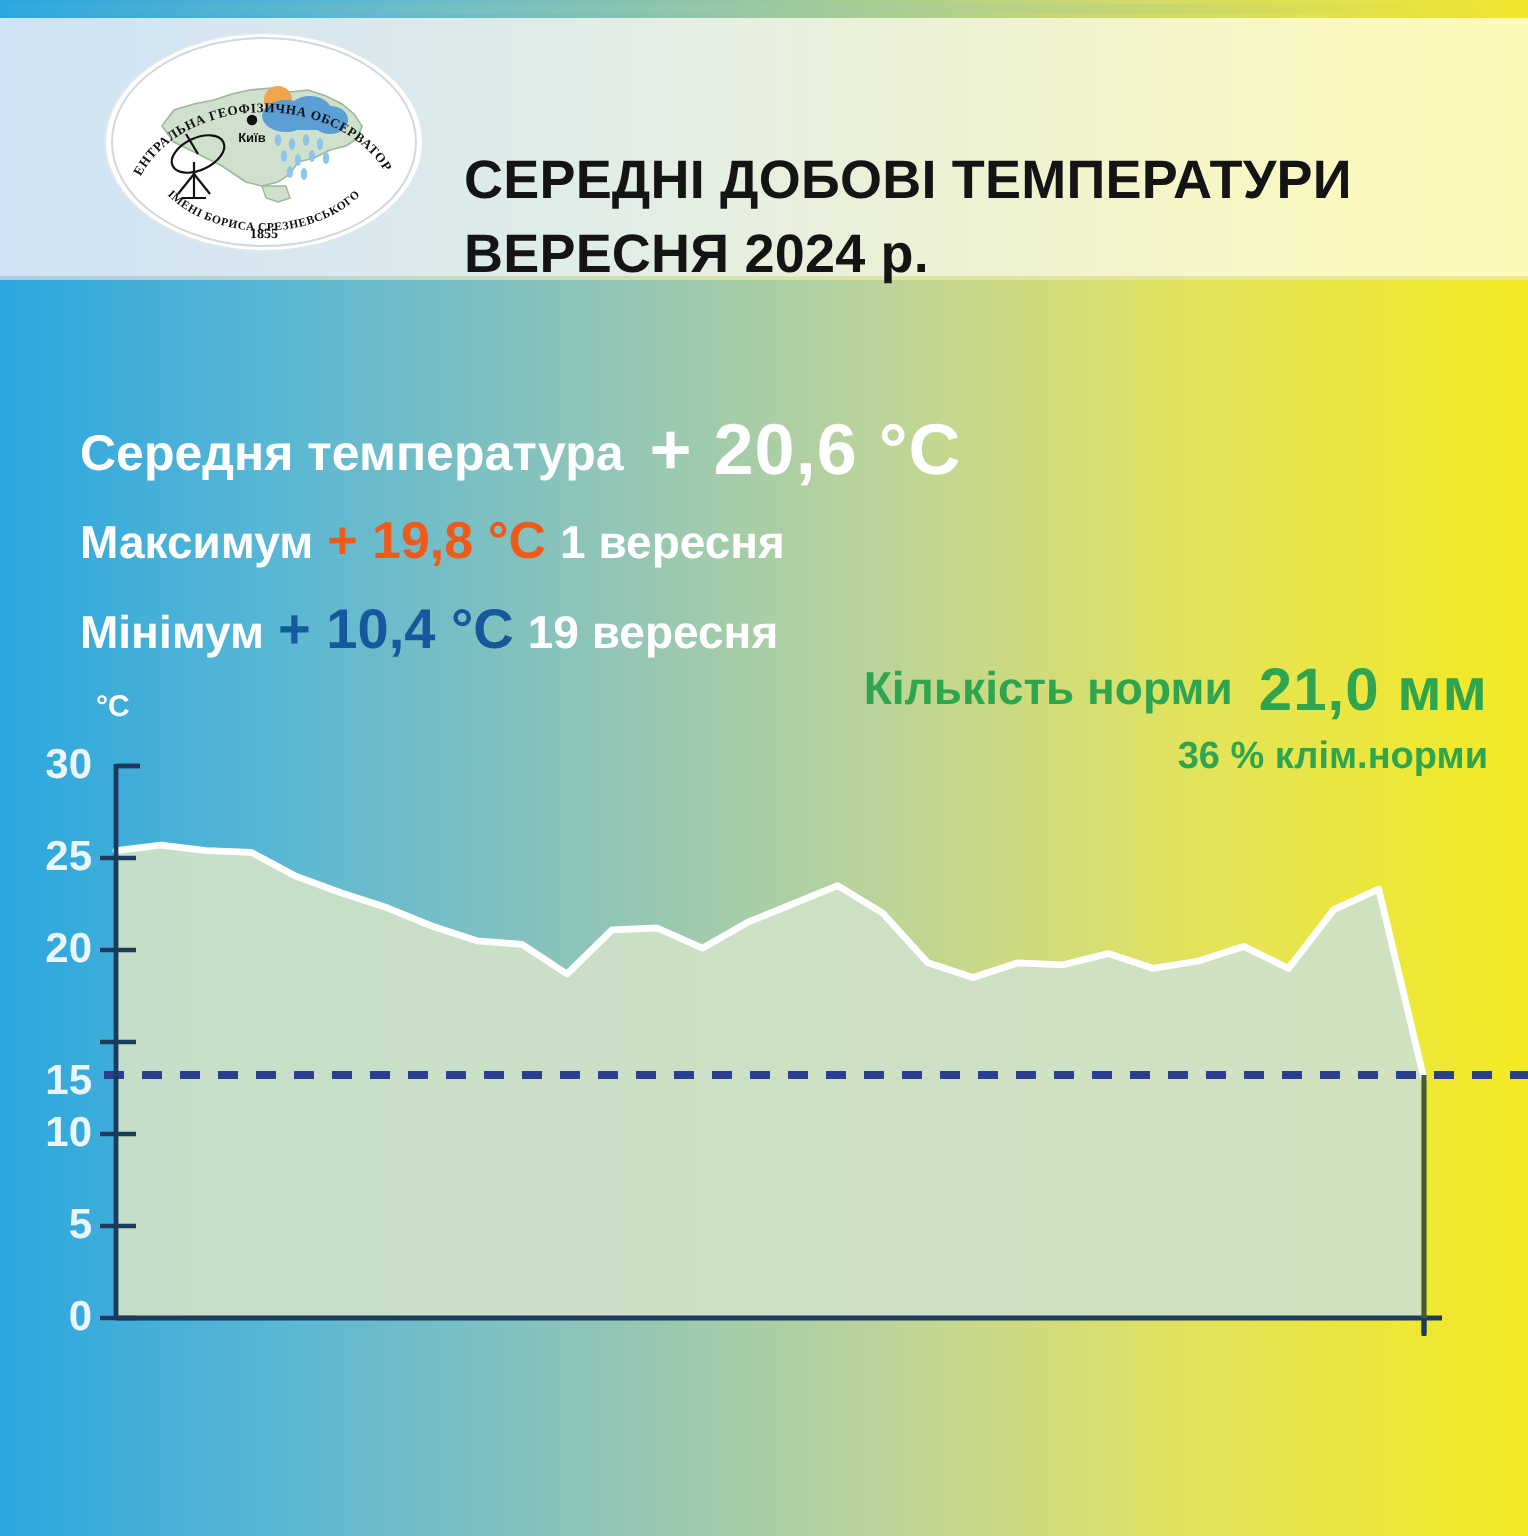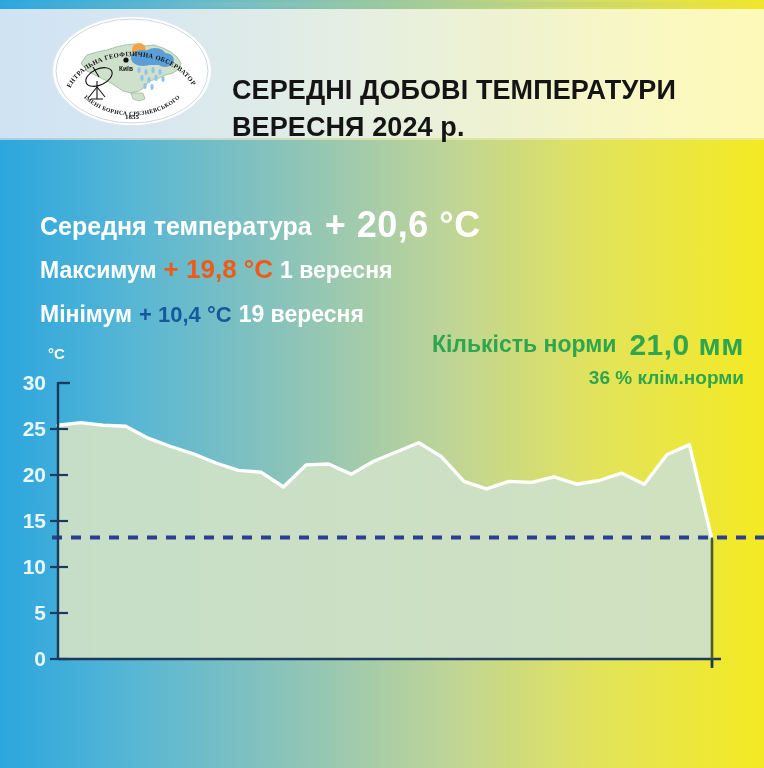--- a/index.html
+++ b/index.html
@@ -51,21 +51,21 @@
   }
   .title .l2{display:block;}
   
   .stats{position:absolute;left:40px;top:163px;width:700px;color:#ffffff;margin-top:41px;}
   .stat-row{white-space:nowrap;font-weight:bold;}
   .stat-row.avg{font-size:25px;line-height:42px;}
   .stat-row.avg .big{font-size:36px;vertical-align:-2px;letter-spacing:0.5px;}
   .stat-row.max{font-size:23px;line-height:44px;}
   .stat-row.max .val{color:#ef5a19;font-size:26px;}
   .stat-row.min{font-size:23px;line-height:44px;}
-  .stat-row.min .val{color:#15599c;font-size:22px;}
+  .stat-row.min .val{color:#15599c;font-size:28px;}
   .sp{display:inline-block;width:13px;}
   .sp-s{display:inline-block;width:7px;}
   
   .precip{
     position:absolute;right:20px;top:326px;text-align:right;
     color:#2ea54e;font-weight:bold;white-space:nowrap;
   }
   .precip .line1{font-size:23px;line-height:36px;}
   .precip .line1 .big{font-size:30px;vertical-align:-3px;letter-spacing:0.5px;}
   .precip .line2{font-size:19px;line-height:30px;}
@@ -168,21 +168,21 @@
     </div>
     <div class="line2">36 % клім.норми</div>
   </div>
 
   <div class="chart-wrap">
     <div class="axis-unit">°C</div>
     <div id="ytick-labels">
         <div class="ytick-label" style="left: 10px; top: 648px;">0</div>
         <div class="ytick-label" style="left: 10px; top: 602px;">5</div>
         <div class="ytick-label" style="left: 10px; top: 556px;">10</div>
-        <div class="ytick-label" style="left: 10px; top: 510px;">15</div>
+        <div class="ytick-label" style="left: 10px; top: 530px;">15</div>
         <div class="ytick-label" style="left: 10px; top: 464px;">20</div>
         <div class="ytick-label" style="left: 10px; top: 418px;">25</div>
         <div class="ytick-label" style="left: 10px; top: 372px;">30</div>
       </div>
     <svg class="plot" width="764" height="768">
       <g id="plot-group">
           <polygon points="58,659 58.0,425.3 80.6,422.6 103.1,425.3 125.7,426.2 148.2,438.2 170.8,446.5 193.3,453.8 215.9,463.0 238.4,470.4 261.0,472.2 283.5,487.0 306.1,464.9 328.6,464.0 351.2,474.1 373.7,461.2 396.3,452.0 418.8,442.8 441.4,456.6 463.9,481.4 486.5,488.8 509.0,481.4 531.6,482.4 554.1,476.8 576.7,484.2 599.2,480.5 621.8,473.2 644.3,484.2 666.9,454.8 689.4,444.6 712.0,539.4 712,659" fill="#cde0c6" opacity="0.95"></polygon>
           <polyline points="58.0,425.3 80.6,422.6 103.1,425.3 125.7,426.2 148.2,438.2 170.8,446.5 193.3,453.8 215.9,463.0 238.4,470.4 261.0,472.2 283.5,487.0 306.1,464.9 328.6,464.0 351.2,474.1 373.7,461.2 396.3,452.0 418.8,442.8 441.4,456.6 463.9,481.4 486.5,488.8 509.0,481.4 531.6,482.4 554.1,476.8 576.7,484.2 599.2,480.5 621.8,473.2 644.3,484.2 666.9,454.8 689.4,444.6 712.0,539.4 " fill="none" stroke="#ffffff" stroke-width="3.4" stroke-linejoin="round" stroke-linecap="round"></polyline>
           <line x1="52" y1="537.56" x2="764" y2="537.56" stroke="#2c3e8f" stroke-width="4" stroke-dasharray="10 9"></line>
           <line x1="58" y1="382" x2="58" y2="659" stroke="#1b3a5c" stroke-width="2.4"></line>

